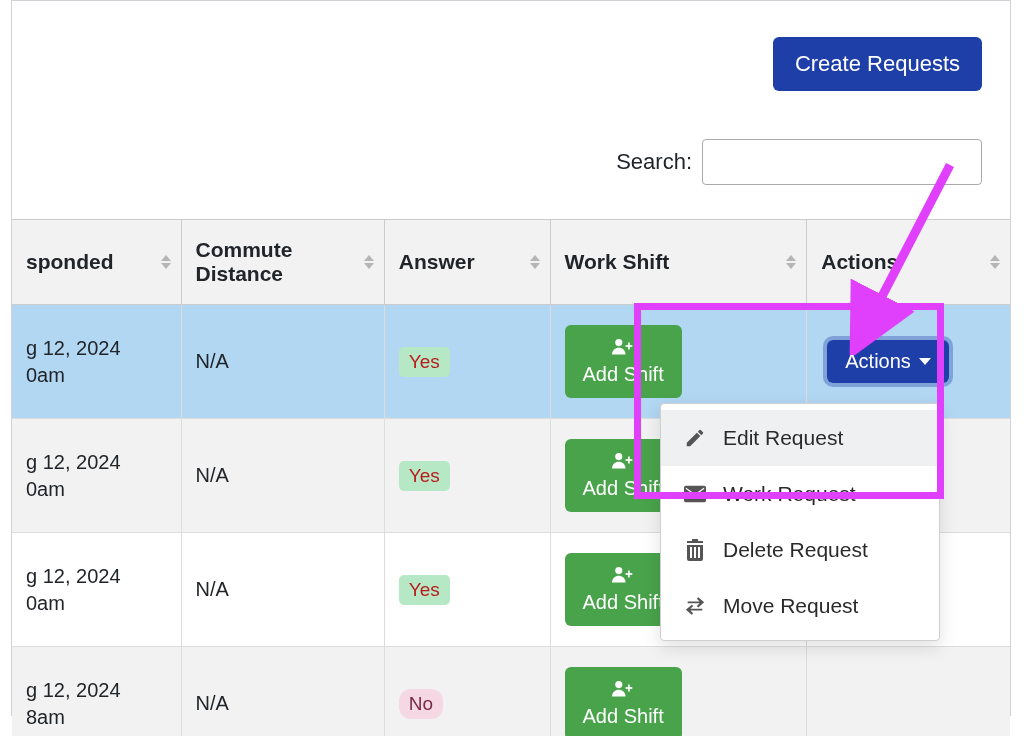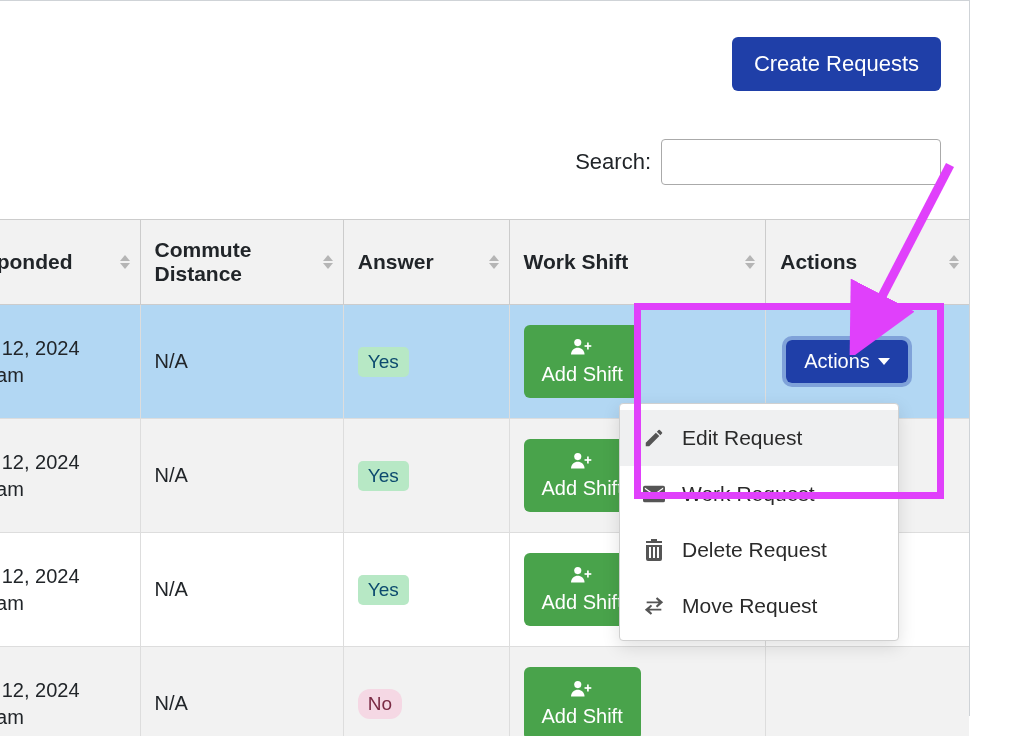--- a/index.html
+++ b/index.html
@@ -10,20 +10,21 @@
     color: #212529;
     font-size: 20px;
     overflow: hidden;
   }
   .page {
     width: 1024px;
     height: 736px;
     position: relative;
     padding-right: 24px;
     padding-bottom: 20px;
+    padding-left: 41px;
   }
   .panel {
     border: 1px solid #cfd3d7;
     margin-left: -30px;
     width: 1000px;
     height: 100%;
     background: #fff;
     position: relative;
   }
   .toolbar {
@@ -120,21 +121,21 @@
   tbody tr:nth-child(odd) { background: #fff; }
   tbody tr:nth-child(even) { background: #f2f2f2; }
   tbody tr:last-child td { border-bottom: 1px solid #ddd; }
 
   tbody tr.highlighted { background: #b2d7f3 !important; }
 
   .date-cell { line-height: 1.35; }
 
   .badge-yes {
     background: #b7e8c5;
-    color: #0c4a6e;
+    color: #b91c1c;
     padding: 4px 10px;
     border-radius: 5px;
     font-size: 19px;
     display: inline-block;
   }
   .badge-no {
     background: #f5d8e4;
     color: #7a2b44;
     padding: 4px 10px;
     border-radius: 12px;

